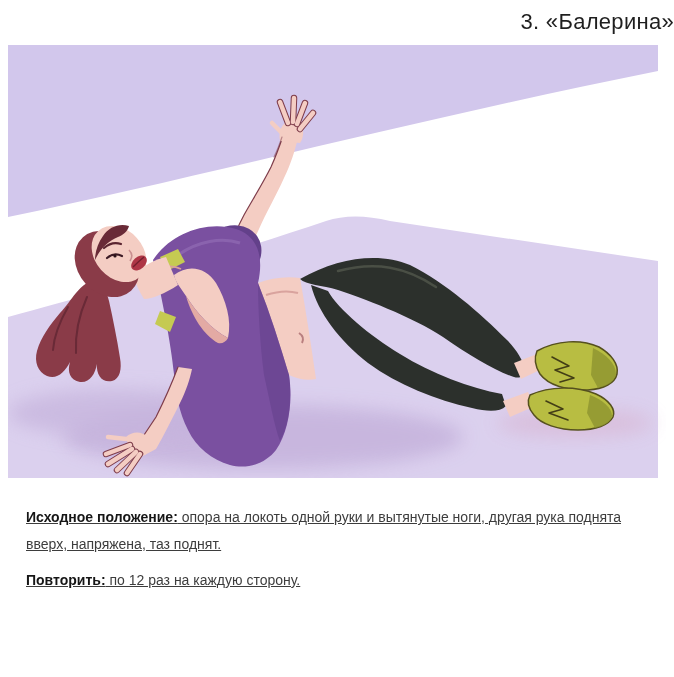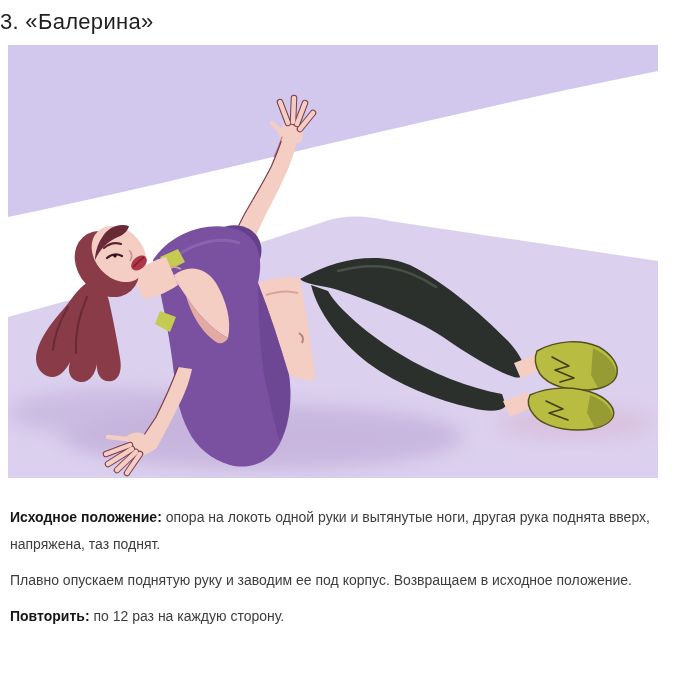--- a/index.html
+++ b/index.html
@@ -2,41 +2,42 @@
 <html><head>
 <meta charset="utf-8">
 <style>
   html,body{margin:0;padding:0;background:#fff;}
   body{
     width:674px;height:677px;overflow:hidden;
     font-family:"Liberation Sans","DejaVu Sans",sans-serif;
     color:#3d3d3d;position:relative;
   }
   .title{
-    text-align:left;
+    text-align:right;
     font-size:22px;
     color:#1f1f1f;
     padding-top:9px;
     height:36px;
     letter-spacing:.3px;
   }
   .illustration{
     position:absolute;left:8px;top:45px;width:658px;height:433px;overflow:hidden;
   }
   .illustration svg{display:block;}
   .text-block{
     position:absolute;left:0;top:478px;width:674px;box-sizing:border-box;
     padding:26px 12px 0 10px;
   }
   .text-block p{
-    margin:0 0 9px 0;
+    margin:0 0 9px 16px;
     font-size:14px;
     line-height:27px;
     max-width:648px;
     color:#3d3d3d;
+    text-decoration:underline;
   }
   .text-block b{color:#161616;}
   .outline{fill:none;stroke:#7e3c4a;stroke-width:1.2;stroke-linecap:round;}
   .hairline{fill:none;stroke:#692a37;stroke-width:2;stroke-linecap:round;}
   .lace{fill:none;stroke:#433e16;stroke-width:1.6;stroke-linecap:round;stroke-linejoin:round;}
 </style>
 </head>
 <body>
 
 <div class="title">3. «Балерина»</div>
@@ -179,15 +180,14 @@
       <circle cx="107" cy="211" r="1.6" fill="#2a1218"></circle>
       <path d="M121,205 Q126,210 122,216" fill="none" stroke="#c98f90" stroke-width="1.6"></path>
       <ellipse cx="131" cy="218" rx="9" ry="6" transform="rotate(-42 131 218)" fill="#ae3646"></ellipse>
       <path d="M125,222 Q131,216 136,212" fill="none" stroke="#741f2c" stroke-width="1.4"></path>
     </g>
   </svg>
 </div>
 
 <div class="text-block">
   <p><b>Исходное положение:</b><span> опора на локоть одной руки и вытянутые ноги, другая рука поднята вверх, напряжена, таз поднят.</span></p>
-  <p><b></b><span>Плавно опускаем поднятую руку и заводим ее под корпус. Возвращаем в исходное положение.</span></p>
   <p><b>Повторить:</b><span> по 12 раз на каждую сторону.</span></p>
 </div>
 
 </body></html>

